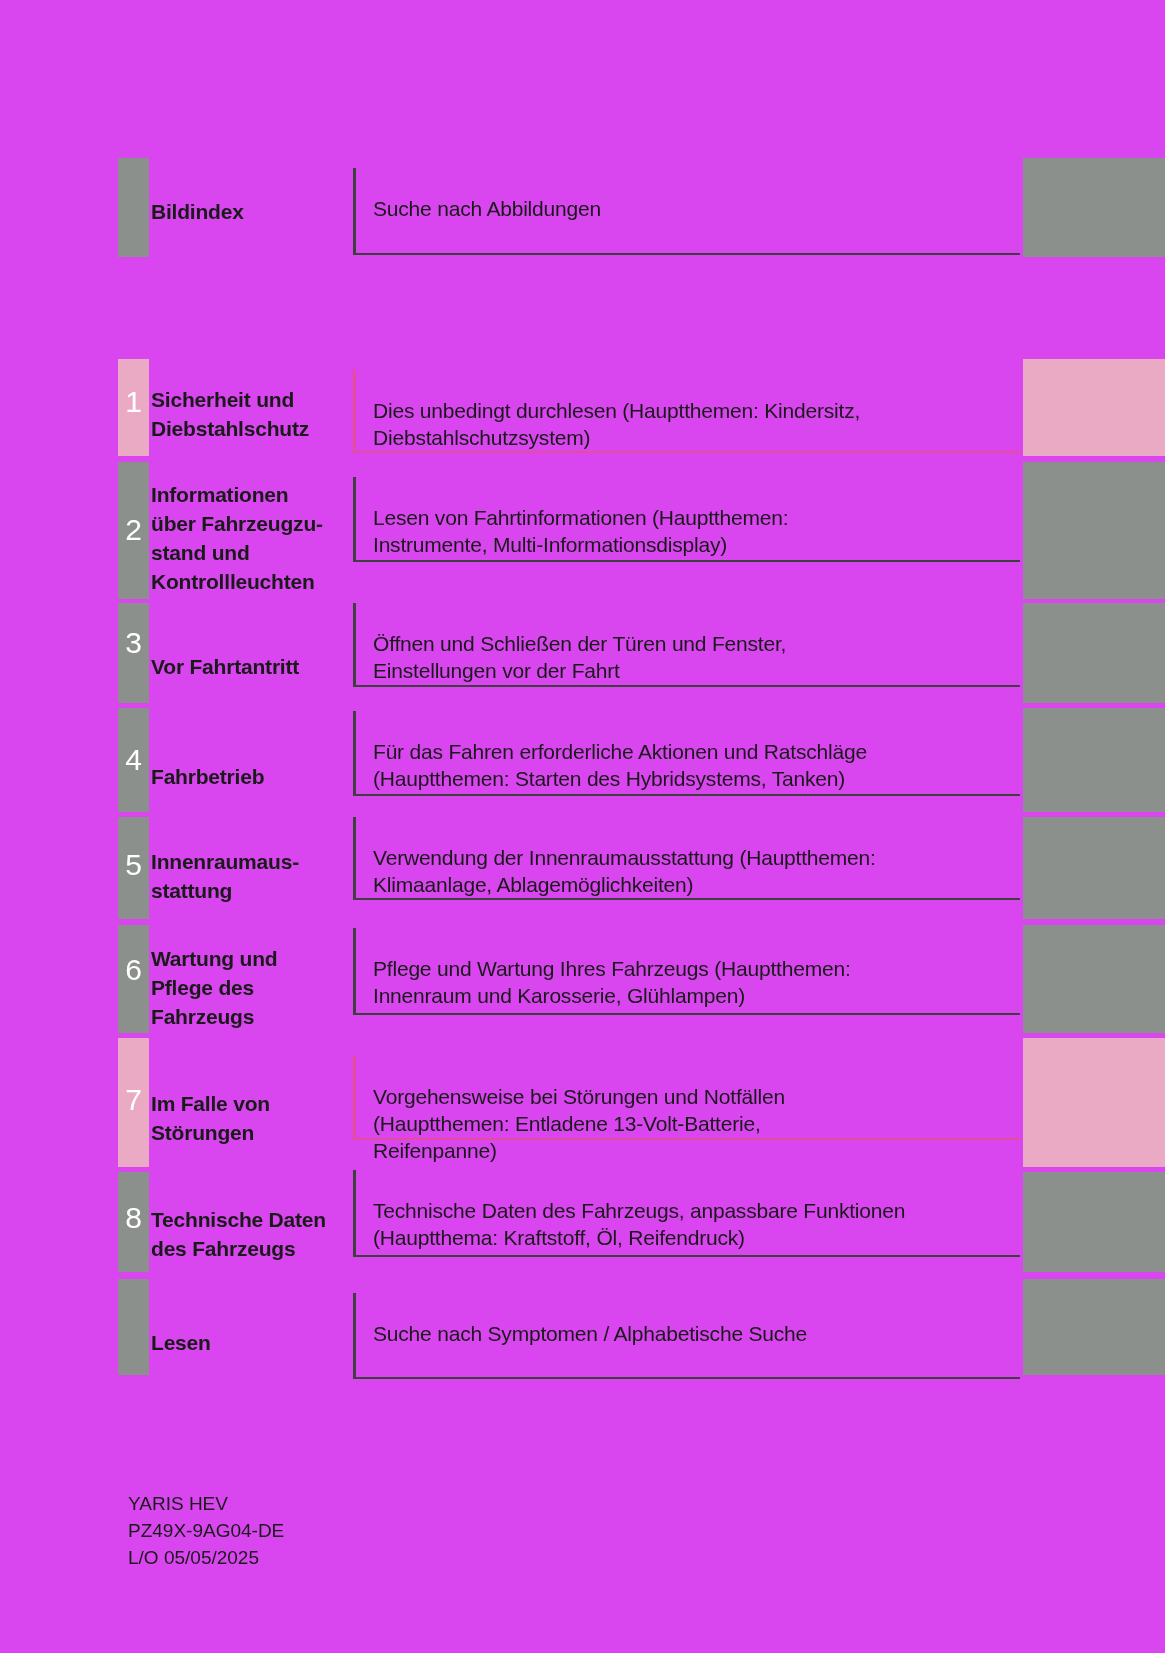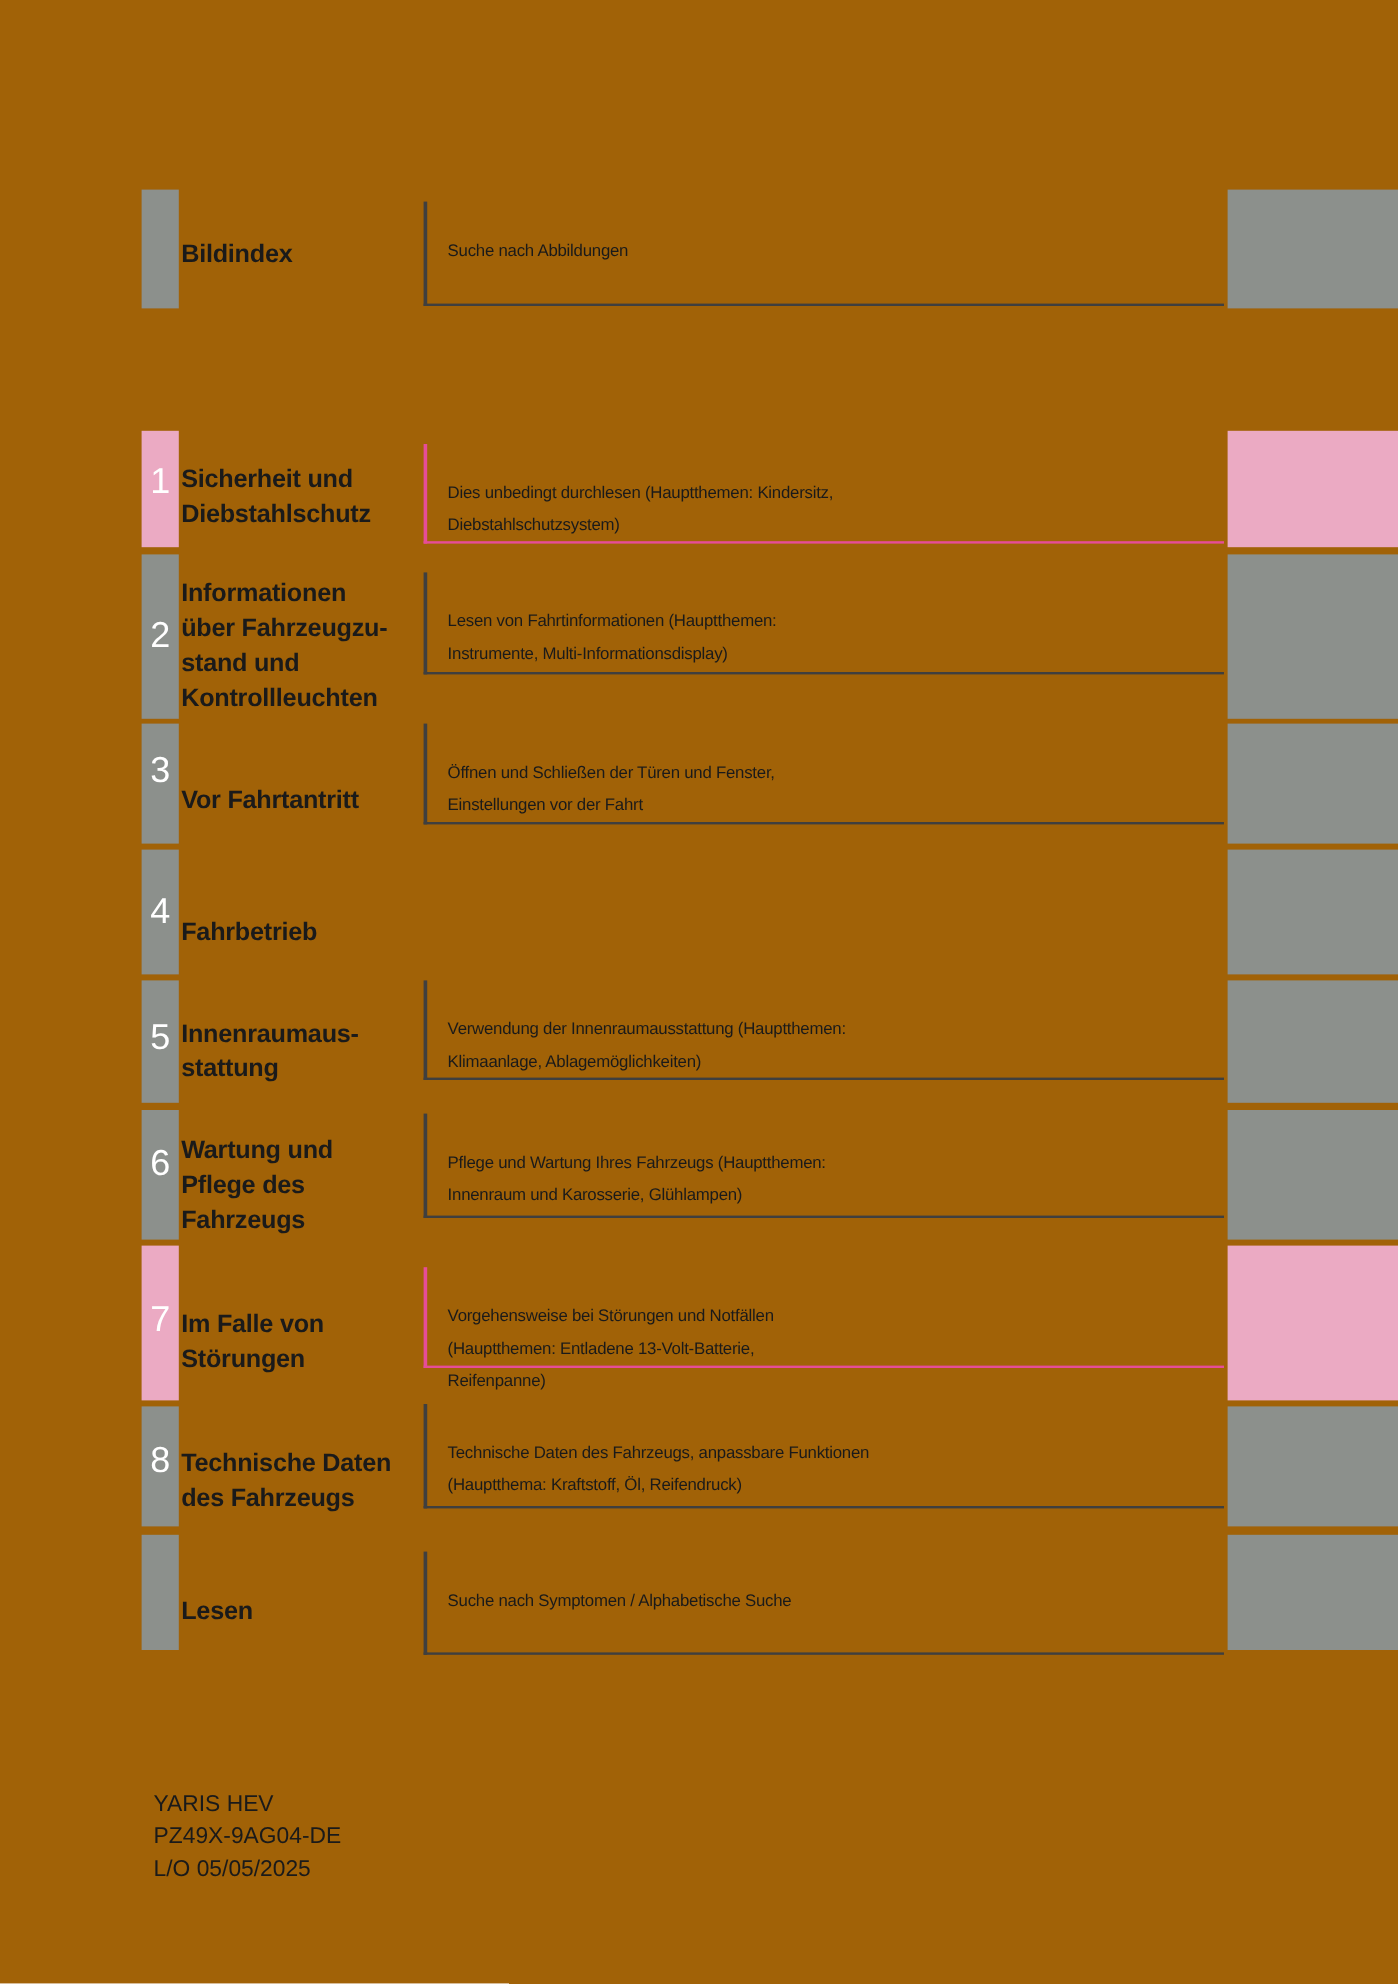--- a/index.html
+++ b/index.html
@@ -7,21 +7,21 @@
     --pink:#ebaac3;
     --pink-border:#e64d98;
     --border-dark:#3f3f3f;
     --text:#1a1a1a;
   }
   *{margin:0;padding:0;box-sizing:border-box;}
   html,body{background:#ffffff;}
   #page{
     position:relative;
     width:1165px;height:1653px;
-    background:#a16207;
+    background:#d946ef;
     font-family:"Liberation Sans", sans-serif;
     color:var(--text);
     overflow:hidden;
   }
   .tab{
     position:absolute;left:118px;width:31px;
     background:var(--tab-gray);
   }
   .tab.pink{background:var(--pink);}
   .num{
@@ -38,21 +38,21 @@
     position:absolute;left:353px;width:667px;
     border-left:3px solid var(--border-dark);
     border-bottom:2px solid var(--border-dark);
   }
   .descbox.pink{
     border-left-color:var(--pink-border);
     border-bottom-color:var(--pink-border);
   }
   .desctext{
     position:absolute;top:27px;left:17px;width:640px;
-    font-size:14px;line-height:27px;white-space:pre-line;
+    font-size:21px;line-height:27px;white-space:pre-line;
     letter-spacing:-0.2px;
   }
   .block{
     position:absolute;left:1023px;width:142px;
     background:var(--tab-gray);
   }
   .block.pink{background:var(--pink);}
   .footer{
     position:absolute;left:128px;top:1490px;
     font-size:19px;line-height:27px;
@@ -97,20 +97,24 @@
   <div class="title" style="top:652px">Vor Fahrtantritt</div>
   <div class="descbox" style="top:603px;height:84px">
     <div class="desctext">Öffnen und Schließen der Türen und Fenster,
 Einstellungen vor der Fahrt</div>
   </div>
   <div class="block" style="top:603px;height:100px"></div>
 
   <div class="tab" style="top:708px;height:104px"></div>
   <div class="num" style="top:742px">4</div>
   <div class="title" style="top:762px">Fahrbetrieb</div>
+  <div class="descbox" style="top:711px;height:85px">
+    <div class="desctext">Für das Fahren erforderliche Aktionen und Ratschläge
+(Hauptthemen: Starten des Hybridsystems, Tanken)</div>
+  </div>
   <div class="block" style="top:708px;height:104px"></div>
 
   <div class="tab" style="top:817px;height:102px"></div>
   <div class="num" style="top:847px">5</div>
   <div class="title" style="top:847px">Innenraumaus-
 stattung</div>
   <div class="descbox" style="top:817px;height:83px">
     <div class="desctext">Verwendung der Innenraumausstattung (Hauptthemen:
 Klimaanlage, Ablagemöglichkeiten)</div>
   </div>

